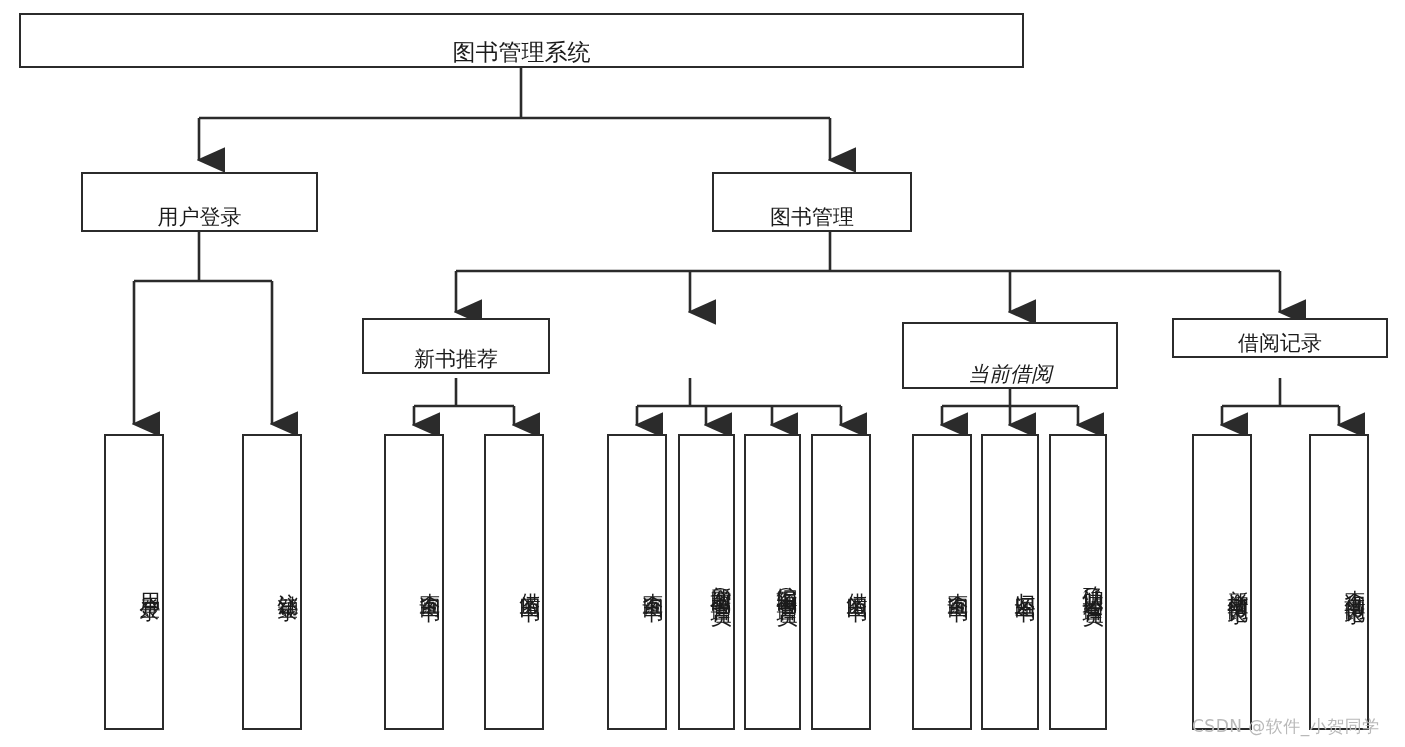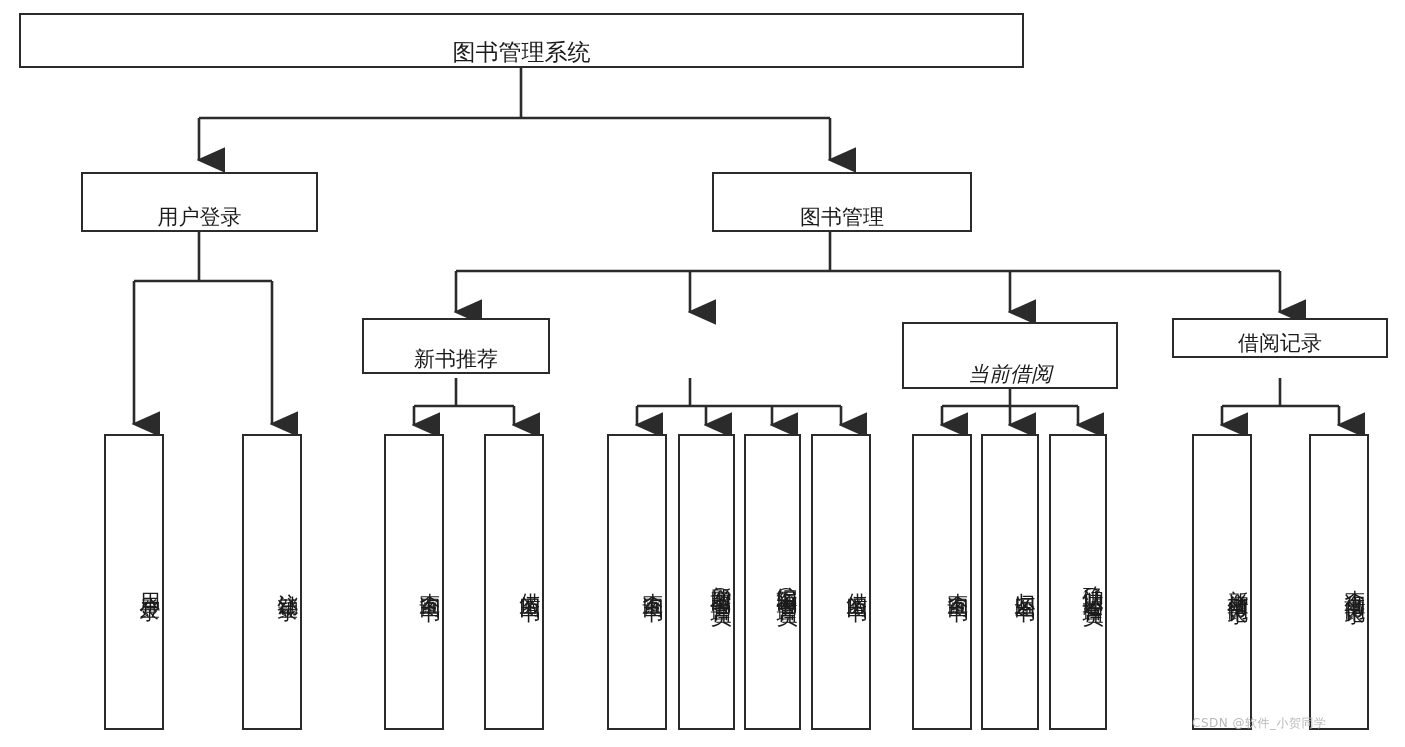--- a/index.html
+++ b/index.html
@@ -56,21 +56,21 @@
     padding-bottom: 6px;
     align-items: flex-start;
     justify-content: center;
   }
   .node.leaf .label {
     display: block;
     white-space: nowrap;
   }
   .watermark {
     position: absolute;
-    font-size: 12px;
+    font-size: 17px;
     color: #b9b9b9;
     white-space: nowrap;
     letter-spacing: 0.5px;
   }
 </style>
 </head>
 <body>
 
 <div id="canvas">
 
@@ -128,21 +128,21 @@
     </g>
   </svg>
 
   <div class="node root" style="left:19px; top:13px; width:1005px; height:55px;">
     <span class="label">图书管理系统</span>
   </div>
 
   <div class="node lvl2" style="left:81px; top:172px; width:237px; height:60px;">
     <span class="label">用户登录</span>
   </div>
-  <div class="node lvl2" style="left:712px; top:172px; width:260px; height:60px;">
+  <div class="node lvl2" style="left:712px; top:172px; width:200px; height:60px;">
     <span class="label">图书管理</span>
   </div>
 
   <div class="node lvl3" style="left:362px; top:318px; width:188px; height:56px;font-family:Liberation Serif, serif;">
     <span class="label">新书推荐</span>
   </div>
   <div class="node lvl3" style="left:902px; top:322px; width:216px; height:67px;font-style:italic;">
     <span class="label">当前借阅</span>
   </div>
   <div class="node lvl3" style="left:1172px; top:318px; width:216px; height:40px;">

